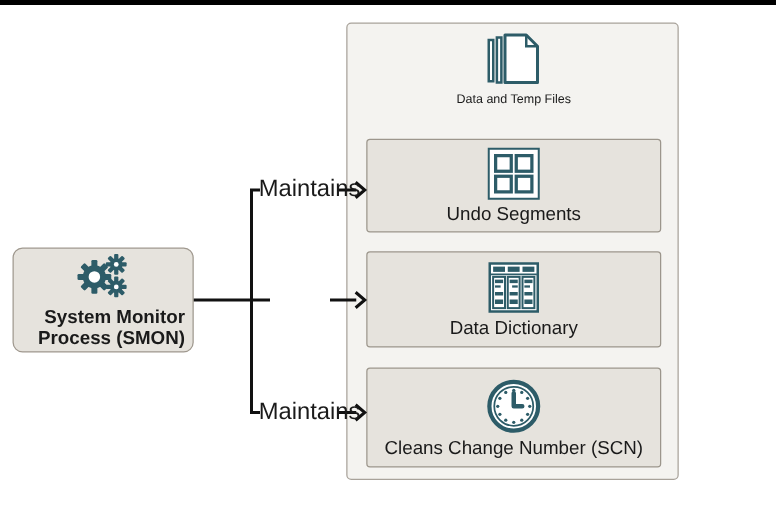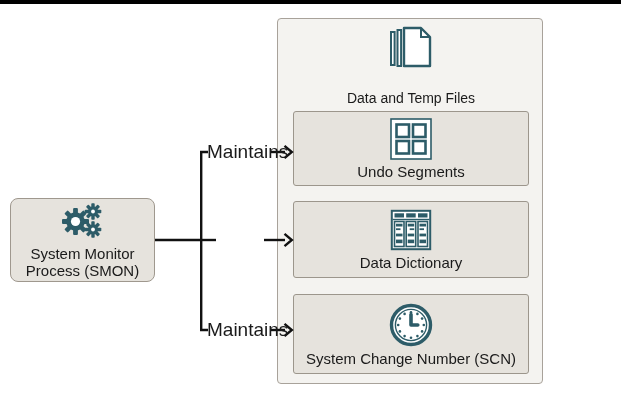--- a/index.html
+++ b/index.html
@@ -6,32 +6,32 @@
   body{font-family:"Liberation Sans", sans-serif;color:#1a1a1a;}
   .canvas{position:relative;width:621px;height:405px;background:#ffffff;overflow:hidden;}
   .top-bar{position:absolute;left:0;top:0;width:621px;height:4px;background:#000000;}
 
   .smon-box{
     position:absolute;left:10px;top:198px;width:145px;height:84px;
     background:#e6e3dd;border:1.5px solid #9f988e;border-radius:8px;
     box-sizing:border-box;display:flex;flex-direction:column;align-items:center;
     justify-content:center;padding:4px 6px;
   }
-  .smon-label{font-size:15px;line-height:16.5px;text-align:center;margin-top:3px;}
+  .smon-label{font-size:15px;line-height:16.5px;text-align:right;margin-top:3px;font-weight:bold;}
 
   .group{
     position:absolute;left:277px;top:18px;width:266px;height:366px;
     background:#f4f3f0;border:1.5px solid #a8a29a;border-radius:4px;
     box-sizing:border-box;
   }
   .group-header{
     position:absolute;left:15px;top:6px;width:236px;
     display:flex;flex-direction:column;align-items:center;
   }
-  .group-header .lbl{font-size:14px;margin-top:21px;}
+  .group-header .lbl{font-size:10px;margin-top:5px;}
 
   .node{
     position:absolute;left:15px;width:236px;
     background:#e6e3dd;border:1.2px solid #9c968c;border-radius:3px;
     box-sizing:border-box;display:flex;flex-direction:column;align-items:center;
     justify-content:center;
   }
   .node .lbl{font-size:15px;margin-top:2px;}
   .node-undo{top:92px;height:75px;}
   .node-dict{top:182px;height:77px;}
@@ -164,21 +164,21 @@
             <circle cx="23" cy="35.8" r="1.3"></circle>
               <circle cx="16.6" cy="34.1" r="1.3"></circle>
             <circle cx="11.9" cy="29.4" r="1.3"></circle>
               <circle cx="10.2" cy="23" r="1.3"></circle>
             <circle cx="11.9" cy="16.6" r="1.3"></circle>
               <circle cx="16.6" cy="11.9" r="1.3"></circle>
           </g>
           <path d="M23,12.5 V23 H29.8" fill="none" stroke="#2d5c68" stroke-width="3.6" stroke-linecap="round" stroke-linejoin="round"></path>
         </svg>
       </span>
-      <div class="lbl">System Change Number (SCN)</div>
+      <div class="lbl">Cleans Change Number (SCN)</div>
     </div>
 
   </div>
 
   <svg class="connector" width="621" height="405" viewBox="0 0 621 405">
     <g stroke="#111111" stroke-width="2.4" fill="none">
       <path d="M155,240 H201"></path>
       <path d="M208,152 H201.2 V330 H208"></path>
       <path d="M201,240 H216"></path>
       <path d="M270,152 H285"></path>

